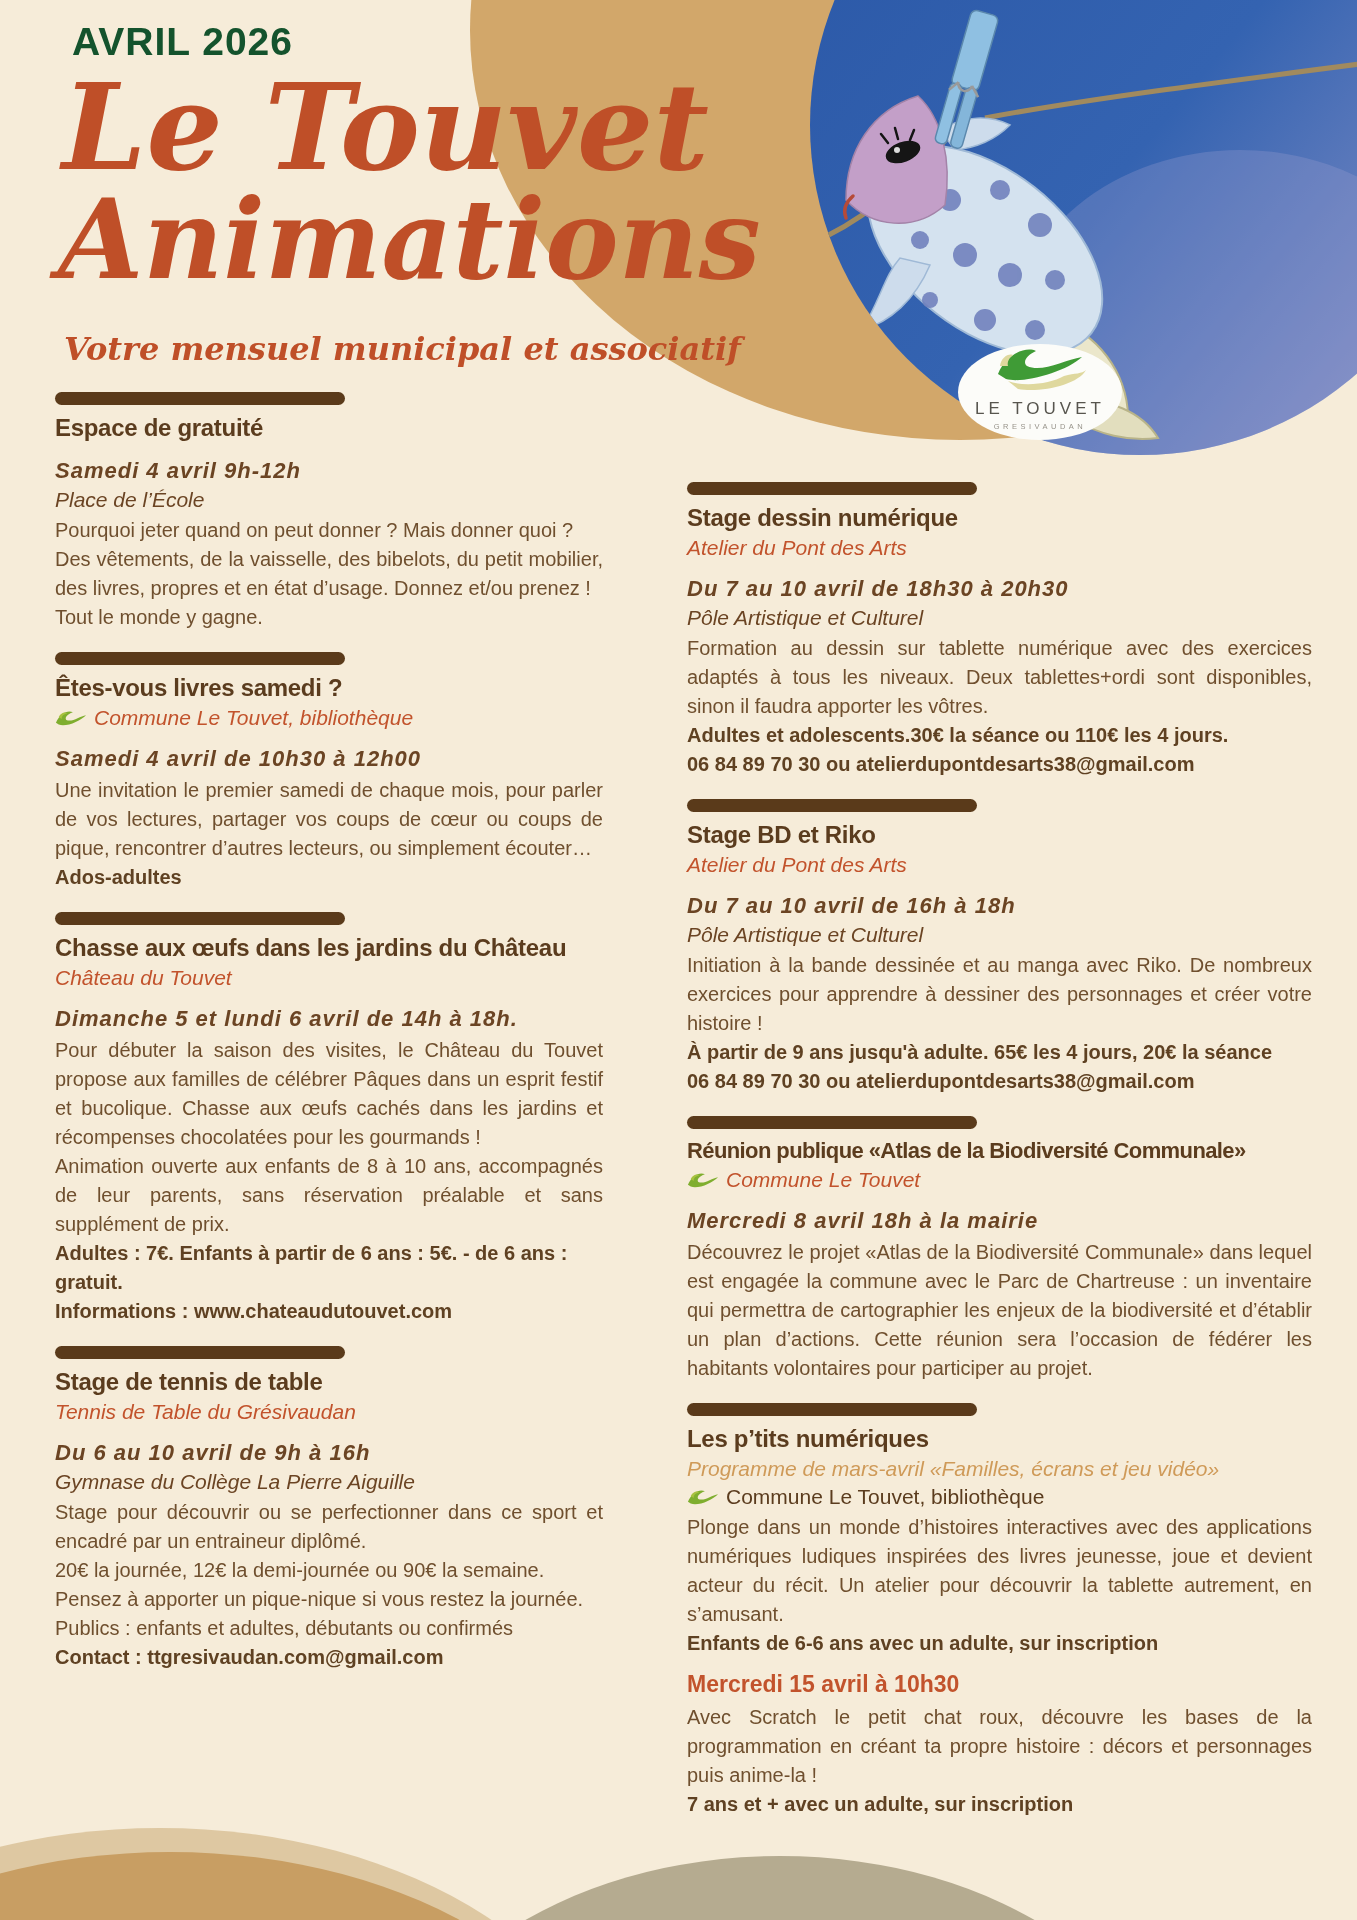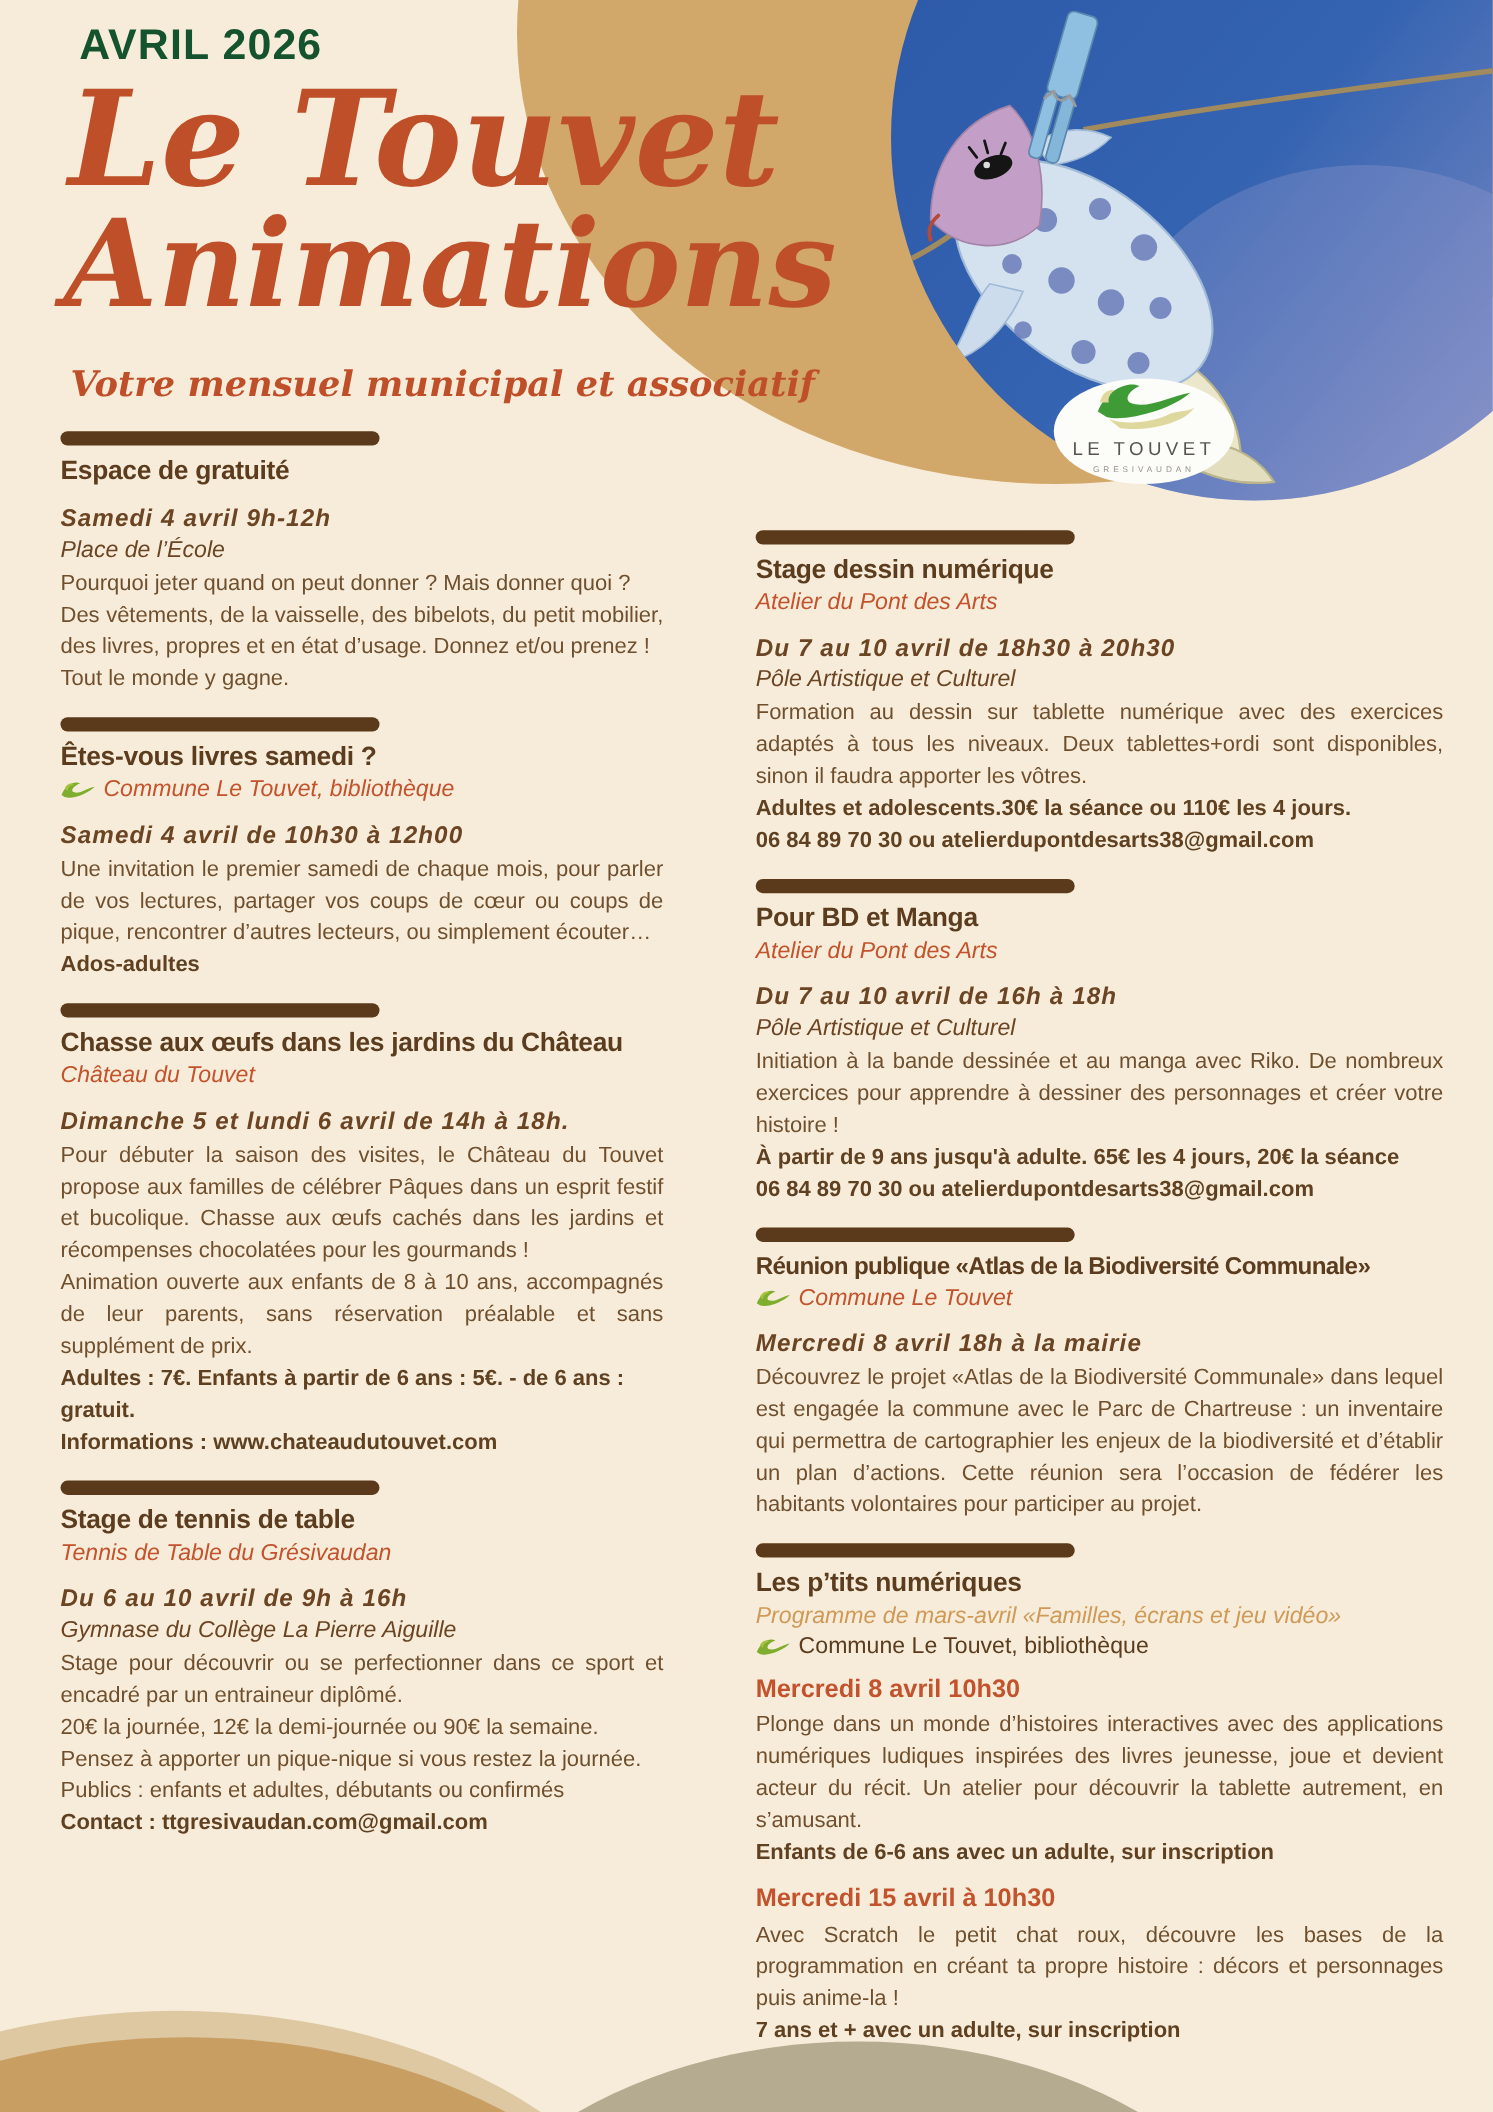--- a/index.html
+++ b/index.html
@@ -197,21 +197,21 @@
     </p>
     <p class="date">Du 7 au 10 avril de 18h30 à 20h30</p>
     <p class="loc">Pôle Artistique et Culturel</p>
     <p class="p">Formation au dessin sur tablette numérique avec des exercices adaptés à tous les niveaux. Deux tablettes+ordi sont disponibles, sinon il faudra apporter les vôtres.</p>
     <p class="p b">Adultes et adolescents.30€ la séance ou 110€ les 4 jours.</p>
     <p class="p b">06 84 89 70 30 ou atelierdupontdesarts38@gmail.com</p>
   </article>
 
   <article>
     <div class="bar"></div>
-    <h3 class="heading">Pour BD et Manga</h3>
+    <h3 class="heading">Stage BD et Riko</h3>
     <p class="org">
       <span>Atelier du Pont des Arts</span>
     </p>
     <p class="date">Du 7 au 10 avril de 16h à 18h</p>
     <p class="loc">Pôle Artistique et Culturel</p>
     <p class="p">Initiation à la bande dessinée et au manga avec Riko. De nombreux exercices pour apprendre à dessiner des personnages et créer votre histoire !</p>
     <p class="p b">À partir de 9 ans jusqu'à adulte. 65€ les 4 jours, 20€ la séance</p>
     <p class="p b">06 84 89 70 30 ou atelierdupontdesarts38@gmail.com</p>
   </article>
 
@@ -237,21 +237,20 @@
     <p class="program">Programme de mars-avril «Familles, écrans et jeu vidéo»</p>
     <p class="org brown">
       <span class="swoosh">
         <svg width="32" height="20" viewBox="0 0 34 20">
           <path d="M1,15 C5,5 14,1 19,4 C13,6 10,10 12,12 C18,15 26,8 33,7 C27,13 12,20 4,17 Z" fill="#7fae2f"></path>
           <path d="M4,9 C6,4 11,3 13,5 C9,6 7,8 7,11 Z" fill="#a8c23f"></path>
         </svg>
       </span>
       <span>Commune Le Touvet, bibliothèque</span>
     </p>
-    <p class="p r">Mercredi 8 avril 10h30</p>
     <p class="p">Plonge dans un monde d’histoires interactives avec des applications numériques ludiques inspirées des livres jeunesse, joue et devient acteur du récit. Un atelier pour découvrir la tablette autrement, en s’amusant.</p>
     <p class="p b">Enfants de 6-6 ans avec un adulte, sur inscription</p>
     <p class="p r">Mercredi 15 avril à 10h30</p>
     <p class="p">Avec Scratch le petit chat roux, découvre les bases de la programmation en créant ta propre histoire : décors et personnages puis anime-la !</p>
     <p class="p b">7 ans et + avec un adulte, sur inscription</p>
   </article>
 
 </section>
 
 <div class="deco deco-bl-light"></div>

